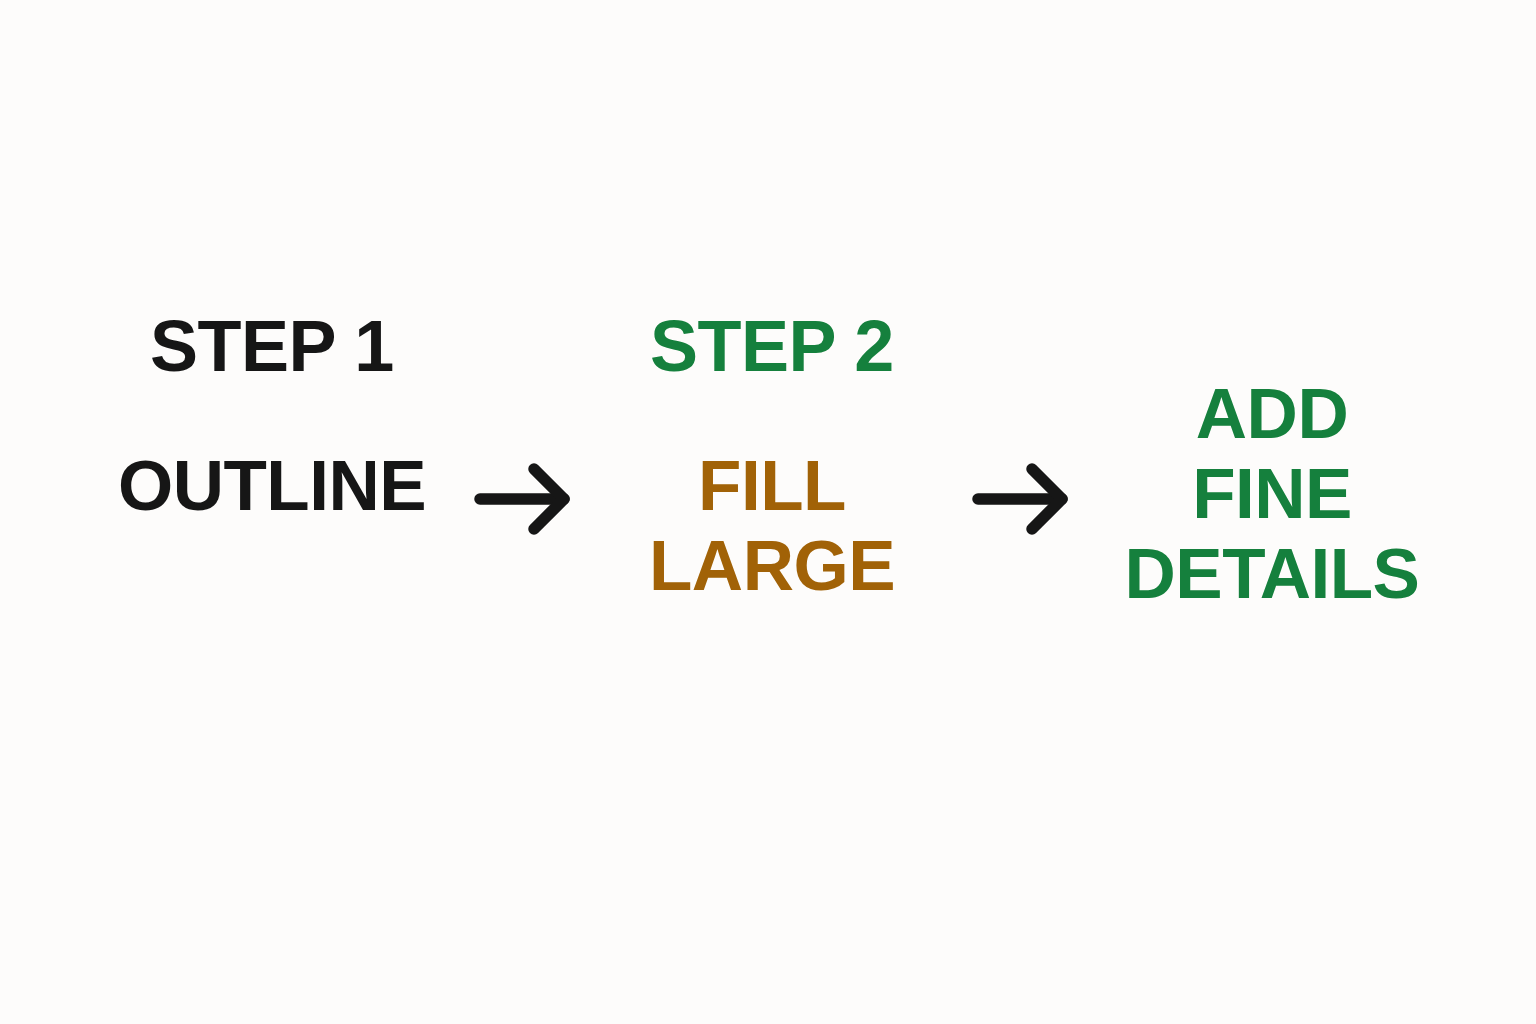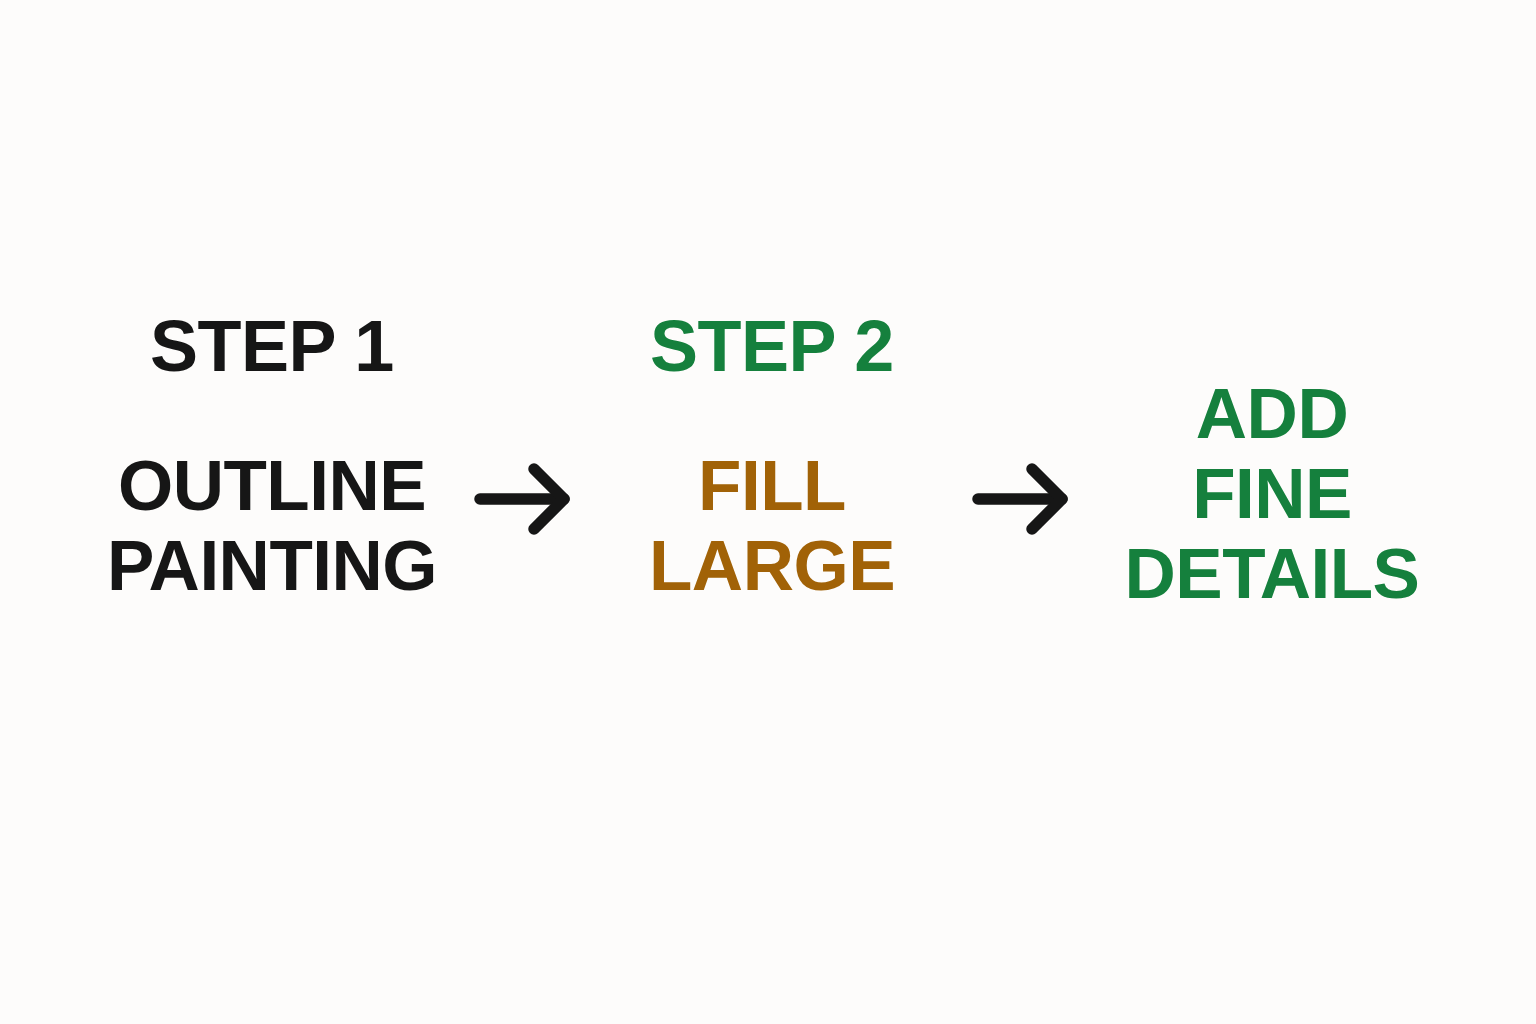--- a/index.html
+++ b/index.html
@@ -90,21 +90,20 @@
 <body style="background: rgb(253, 252, 251);">
 
 <div id="stage" style="background: rgb(253, 252, 251);">
 
   <div class="flow-row">
 
     <div class="step-column" id="col-1">
       <div class="step-heading" style="color: rgb(22, 22, 22);">STEP 1</div>
       <div class="step-body" style="color: rgb(22, 22, 22);">
         <span class="body-line">OUTLINE</span>
-        <span class="body-line">PAINTING</span>
       </div>
     </div>
 
     <div class="flow-arrow" id="arrow-1">
       <svg viewBox="0 0 110 110" xmlns="http://www.w3.org/2000/svg" aria-hidden="true">
         <g fill="none" stroke="#161616" stroke-width="11.5" stroke-linecap="round" stroke-linejoin="round">
           <line x1="12" y1="55" x2="96" y2="55"></line>
           <polyline points="66,25 96,55 66,85"></polyline>
         </g>
       </svg>

